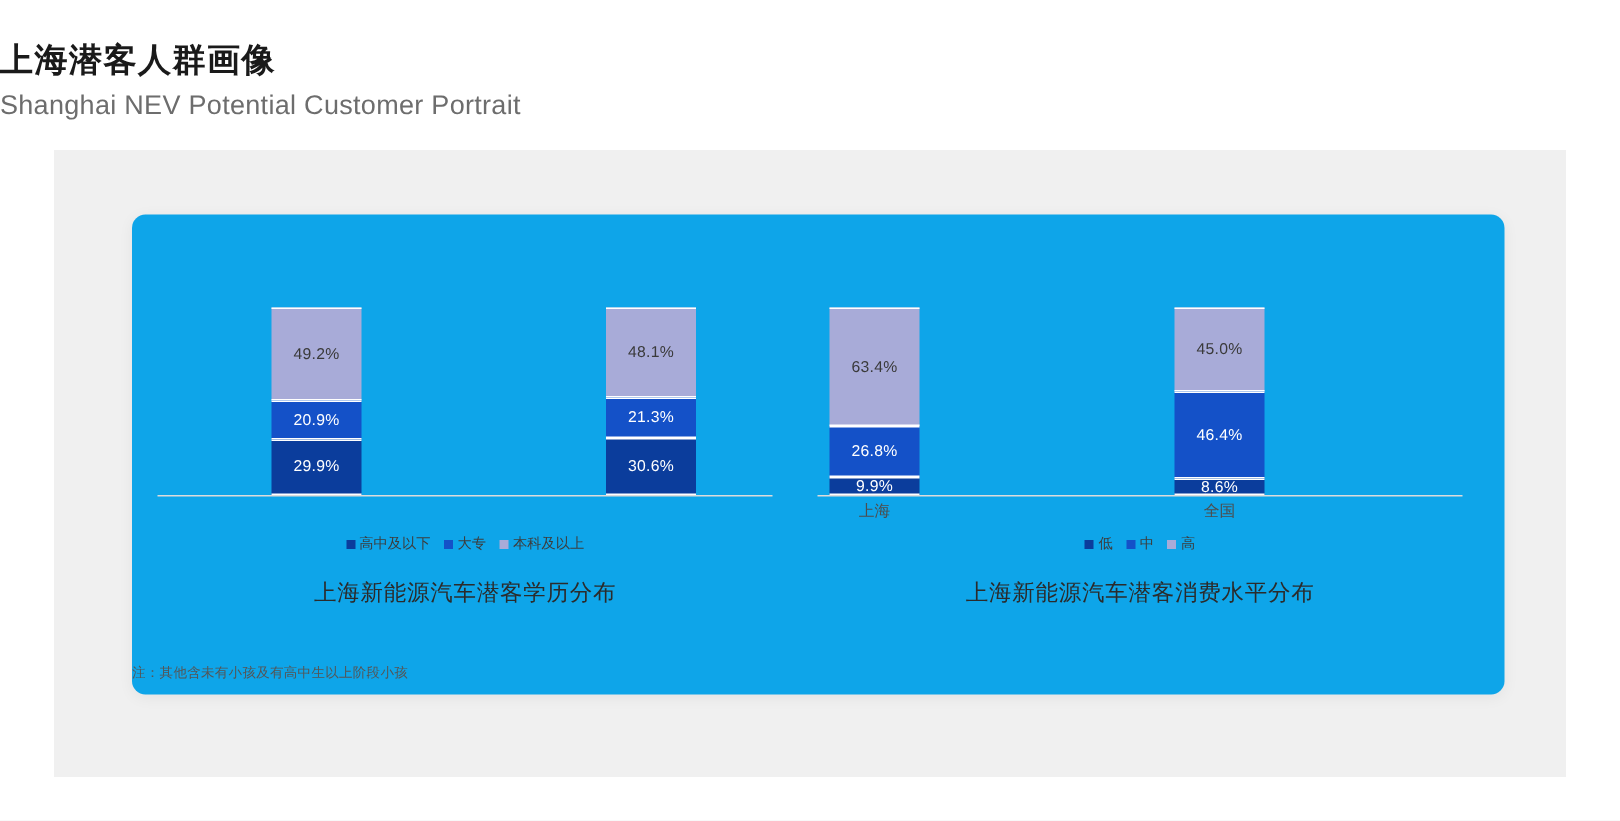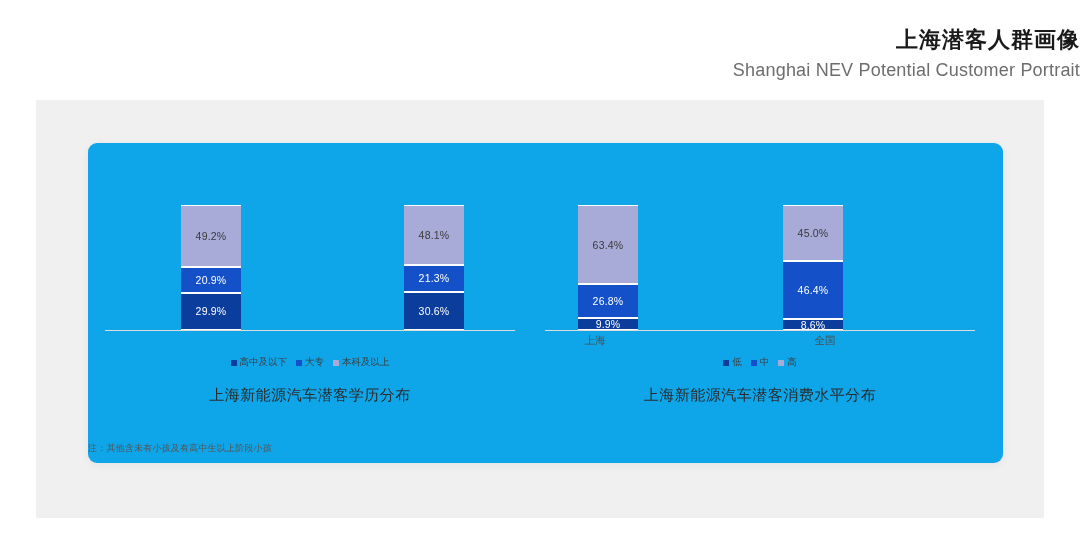--- a/index.html
+++ b/index.html
@@ -15,21 +15,21 @@
     position: relative;
   }
 
   
   .header {
     position: absolute;
     left: 0;
     top: 0;
     width: 1080px;
     padding-top: 26px;
-    text-align: right;
+    text-align: left;
   }
   .page-title {
     font-size: 22px;
     font-weight: bold;
     color: #1a1a1a;
     letter-spacing: 1px;
     line-height: 1.25;
   }
   .page-subtitle {
     font-size: 18px;
@@ -97,21 +97,21 @@
   .bar-group {
     position: absolute;
     bottom: 0;
     width: 60px;
     height: 125px;
     display: flex;
     flex-direction: column;
   }
   .bar-left-1  { left: 76px;  }
   .bar-left-2  { left: 299px; }
-  .bar-right-1 { left: 8px; margin-left: 25px;   }
+  .bar-right-1 { left: 8px;   }
   .bar-right-2 { left: 238px; }
 
   .seg {
     width: 100%;
     box-sizing: border-box;
     display: flex;
     align-items: center;
     justify-content: center;
     font-size: 10.5px;
     letter-spacing: 0.2px;
@@ -121,21 +121,21 @@
     white-space: nowrap;
   }
   .seg-high { background: #a8abd8; color: #3a3a3a; }
   .seg-mid  { background: #1451c8; color: #ffffff; }
   .seg-low  { background: #0b3d9c; color: #ffffff; }
 
   
   .cat-labels {
     position: absolute;
     top: 191px;
-    left: 12px;
+    left: 0;
     width: 100%;
     height: 18px;
   }
   .cat-label {
     position: absolute;
     width: 60px;
     text-align: center;
     font-size: 10.5px;
     color: #4d4d4d;
   }

